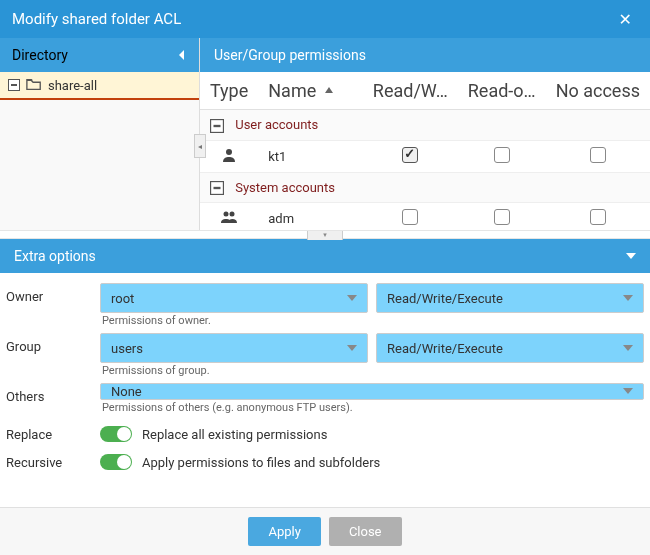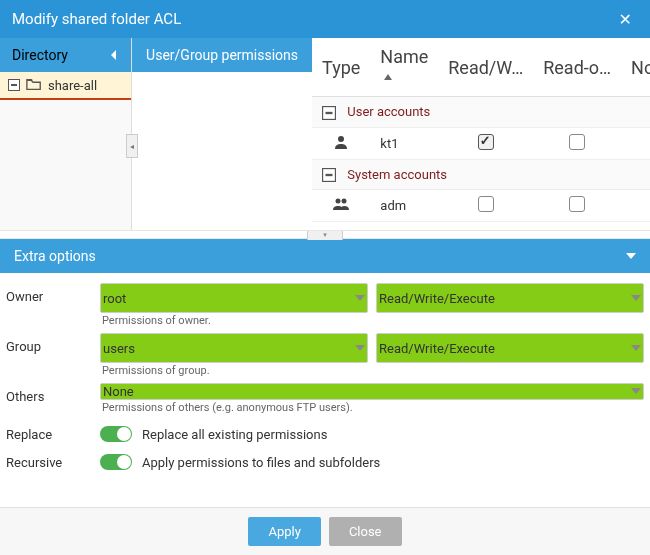--- a/index.html
+++ b/index.html
@@ -14,21 +14,21 @@
     .dir-panel { width: 200px; background: #f5f5f5; display: flex; flex-direction: column; border-right: 1px solid #ddd; }
     .dir-header { background: #3b9fdc; color: #000000; height: 34px; display: flex; align-items: center; padding: 0 12px; font-size: 14px; }
     .dir-header span:first-child { flex: 1; }
     .dir-collapse-icon svg { width: 10px; height: 10px; fill: #fff; }
     .dir-tree { flex: 1; background: #f9f9f9; }
     .tree-item { background: #fff5d6; height: 28px; display: flex; align-items: center; padding: 0 8px; gap: 6px; border-bottom: 2px solid #c2410c; }
     .tree-expand { width: 12px; height: 12px; }
     .tree-expand svg { width: 12px; height: 12px; fill: #555; }
     .folder-icon svg { width: 16px; height: 14px; fill: none; stroke: #555; stroke-width: 1.5; }
     
-    .perm-panel { flex: 1; display: flex; flex-direction: row; position: relative; }
+    .perm-panel { flex: 1; display: flex; flex-direction: column; position: relative; }
     .perm-header { background: #3b9fdc; color: #fff; height: 34px; display: flex; align-items: center; padding: 0 14px; font-size: 14px; }
     .perm-grid { flex: 1; overflow: auto; position: relative; }
     .perm-splitter { position: absolute; left: -6px; top: 50%; width: 12px; height: 24px; background: #f0f0f0; border: 1px solid #ccc; display: flex; align-items: center; justify-content: center; z-index: 2; }
     .perm-splitter::after { content: "◂"; font-size: 8px; color: #777; }
     
     table { width: 100%; border-collapse: collapse; }
     th { text-align: left; font-weight: 400; padding: 8px 10px; border-bottom: 1px solid #e0e0e0; background: #fff; color: #444; font-size: 18px; }
     th.col-type { width: 46px; }
     th.col-name { width: auto; }
     th.col-rw, th.col-ro, th.col-na { width: 72px; text-align: center; white-space: nowrap; overflow: hidden; text-overflow: ellipsis; }
@@ -51,21 +51,21 @@
     
     .extra-header { background: #3b9fdc; color: #fff; height: 34px; display: flex; align-items: center; padding: 0 14px; font-size: 14px; }
     .extra-header span:first-child { flex: 1; }
     .extra-collapse svg { width: 10px; height: 10px; fill: #fff; }
     
     .extra-body { padding: 10px 6px 8px 6px; height: 234px; overflow: auto; }
     .form-row { display: flex; align-items: flex-start; margin-bottom: 6px; }
     .form-label { width: 94px; padding-top: 6px; color: #333; }
     .form-controls { flex: 1; display: flex; gap: 8px; flex-wrap: wrap; }
     .form-controls.stacked { flex-direction: column; gap: 1px; }
-    .select { flex: 1; height: 30px; border: 1px solid #ccc; border-radius: 2px; display: flex; align-items: center; padding: 0 2px; background: #84cc16; position: relative; cursor: pointer; }
+    .select { flex: 1; height: 30px; border: 1px solid #ccc; border-radius: 2px; display: flex; align-items: center; padding: 0 10px; background: #7dd3fc; position: relative; cursor: pointer; }
     .select-text { flex: 1; }
     .select-arrow { color: #888; }
     .select-arrow svg { width: 10px; height: 10px; fill: #888; }
     .helper { font-size: 11px; color: #666; padding-left: 2px; }
     
     .toggle-row { display: flex; align-items: center; padding: 6px 0; }
     .toggle-label { width: 94px; }
     .toggle { width: 32px; height: 16px; background: #4caf50; border-radius: 10px; position: relative; cursor: pointer; margin-right: 10px; }
     .toggle::after { content: ""; position: absolute; right: 1px; top: 1px; width: 14px; height: 14px; background: #fff; border-radius: 50%; }
     

